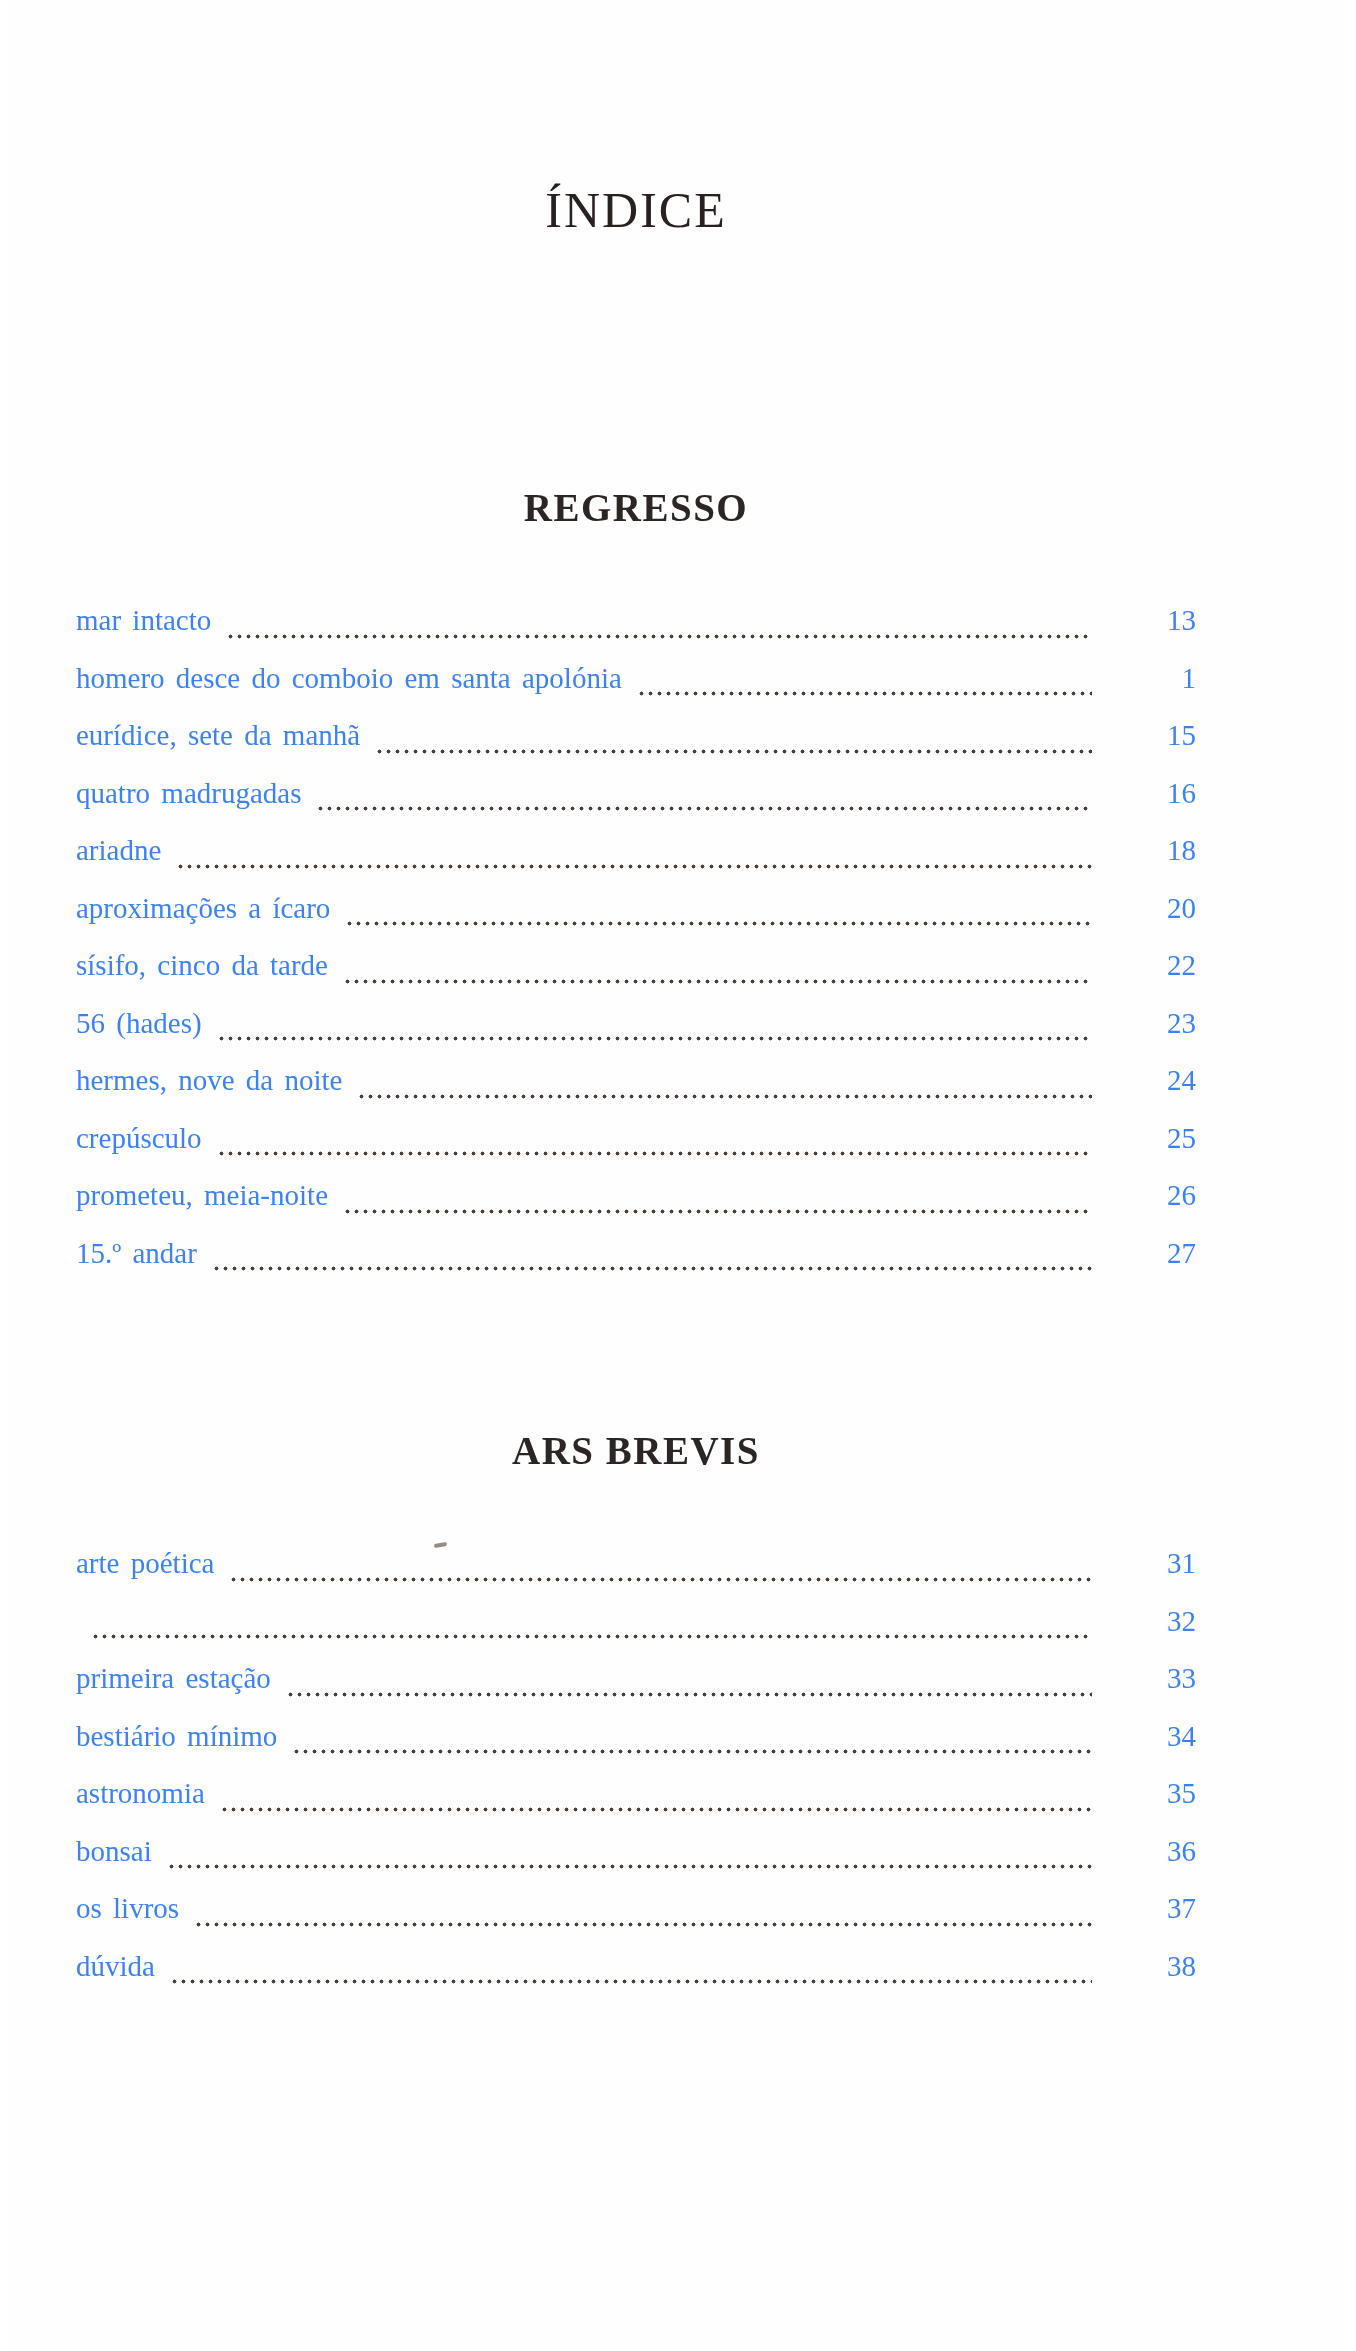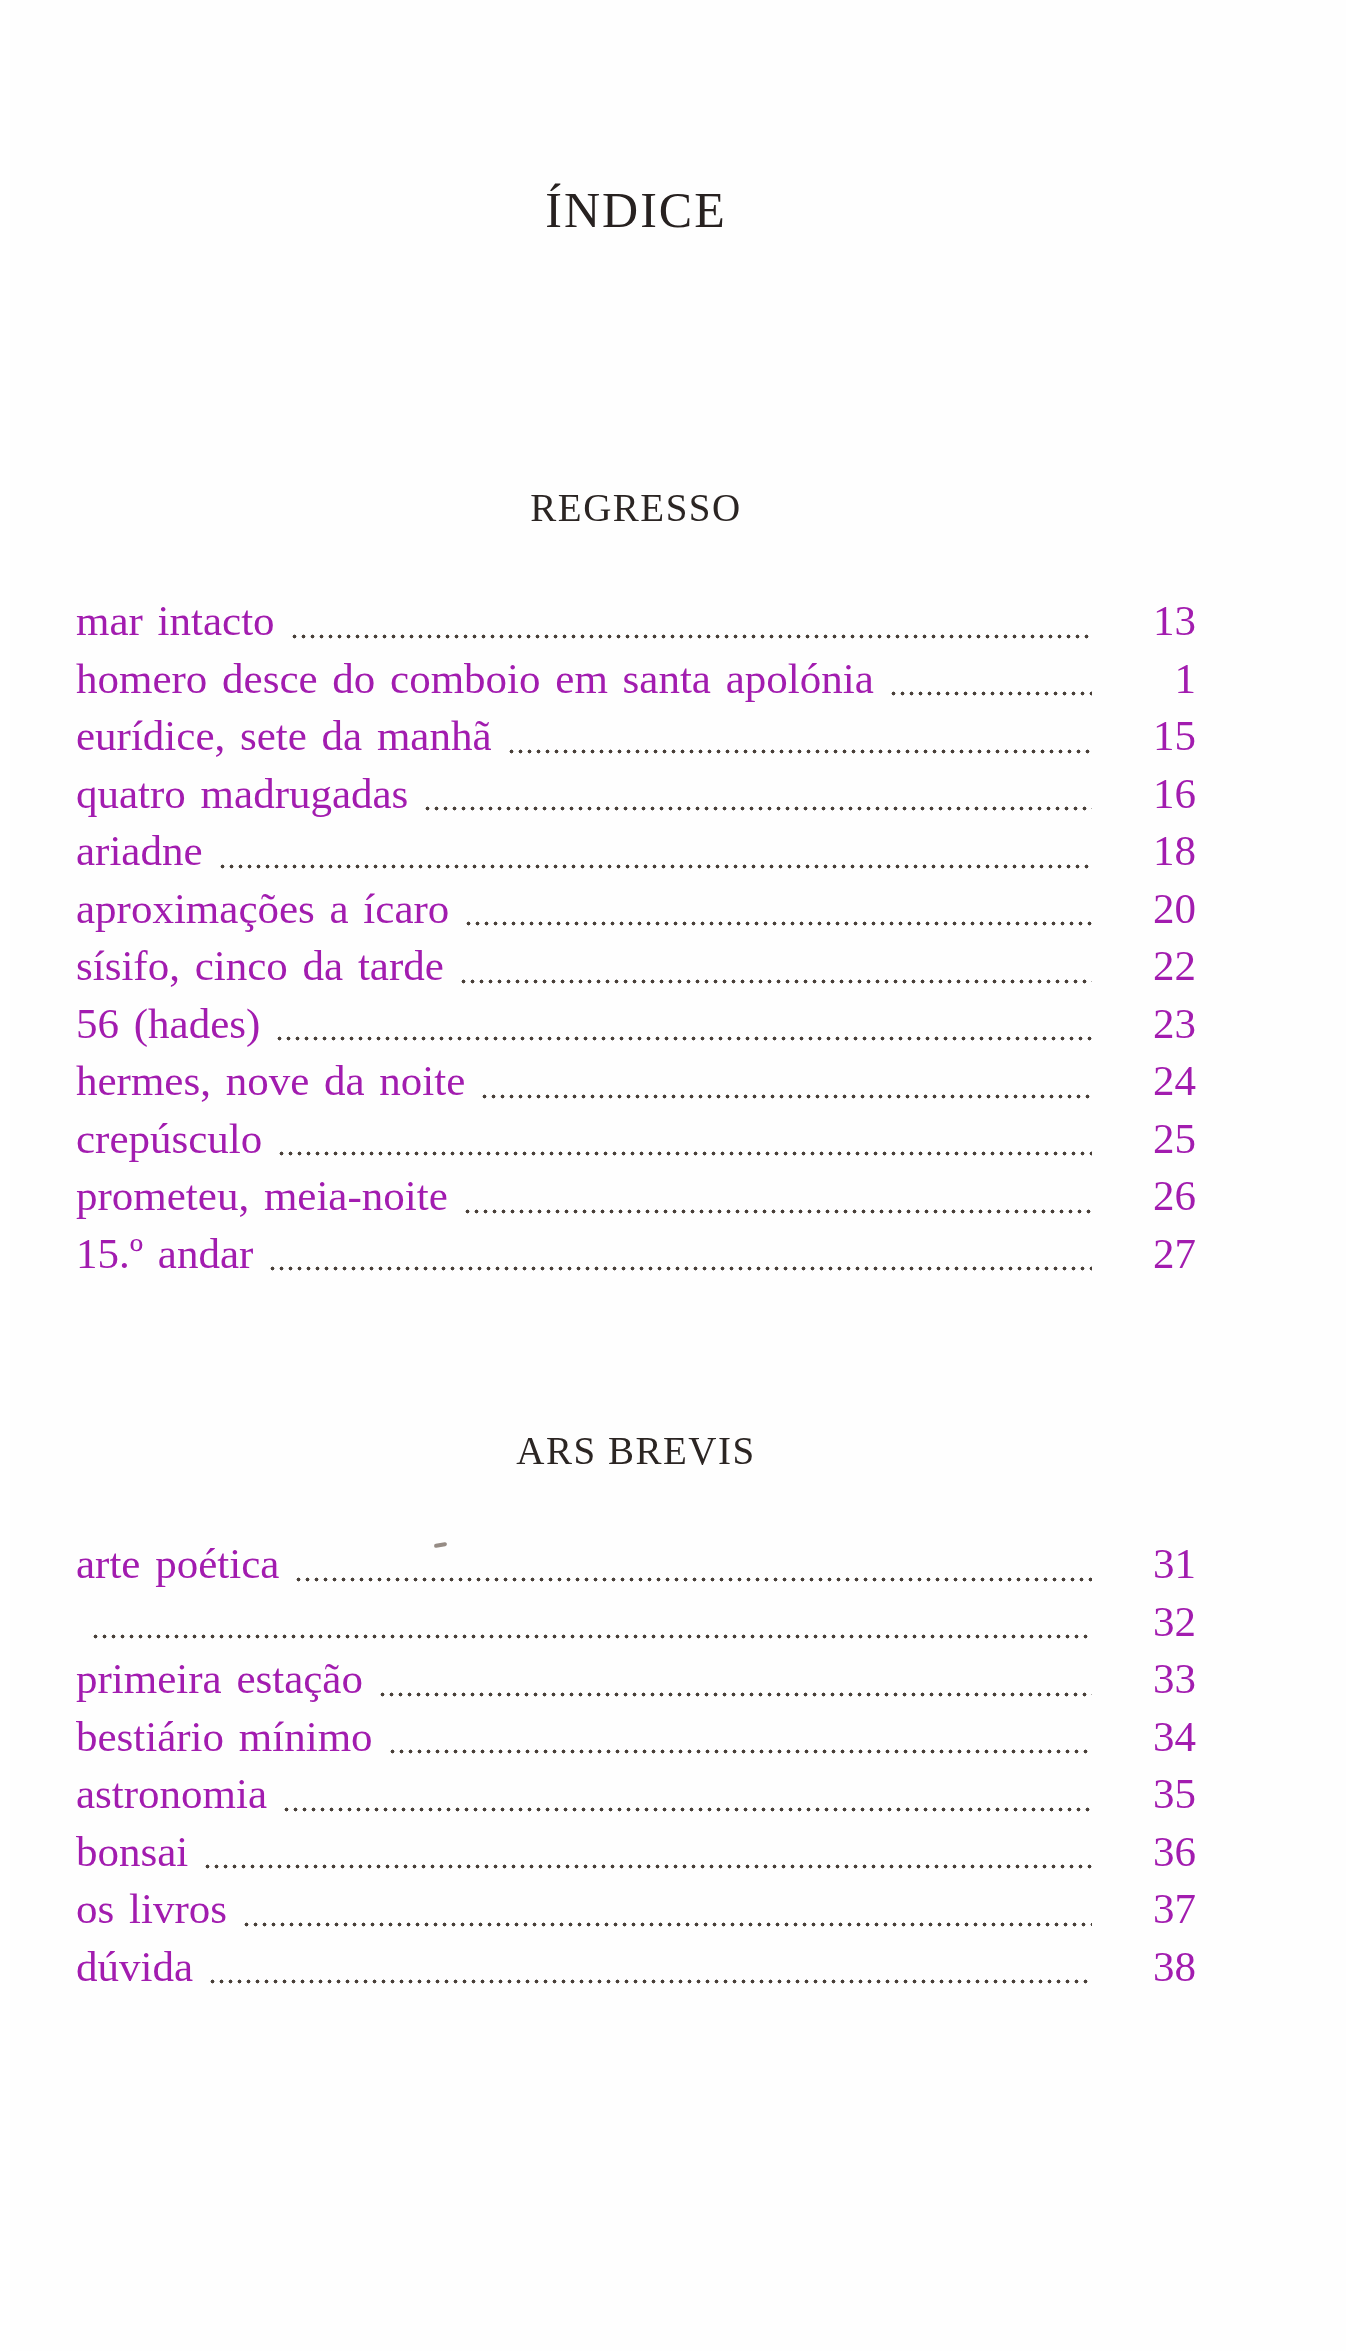--- a/index.html
+++ b/index.html
@@ -25,40 +25,40 @@
     font-size: 50px;
     line-height: 50px;
     font-weight: 400;
     letter-spacing: 2px;
     color: #272120;
   }
   h2.section-heading {
     text-align: center;
     font-size: 39px;
     line-height: 39px;
-    font-weight: 400;
+    font-weight: 700;
     letter-spacing: 1.5px;
     margin: 0;
     color: #2b2523;
   }
   section.s1 h2.section-heading { margin-top: 253px; }
   section.s2 h2.section-heading { margin-top: 149px; }
   ul.toc-list {
     list-style: none;
     margin: 65px 0 0;
     padding: 0;
   }
   li.toc-row {
     display: flex;
     align-items: baseline;
-    font-size: 43px;
+    font-size: 29px;
     line-height: 57.5px;
     word-spacing: 4px;
     white-space: nowrap;
-    color: #a21caf;
+    color: #3b82f6;
   }
   .entry-title {
     flex: 0 0 auto;
   }
   .leader {
     flex: 1 1 auto;
     align-self: flex-end;
     height: 11px;
     margin: 0 10px 8px 15px;
     min-width: 30px;

